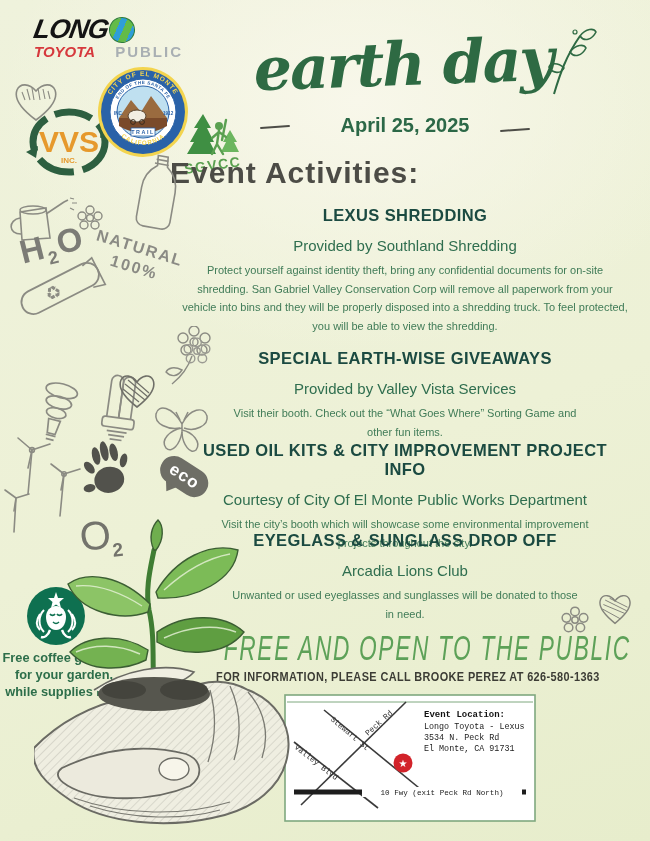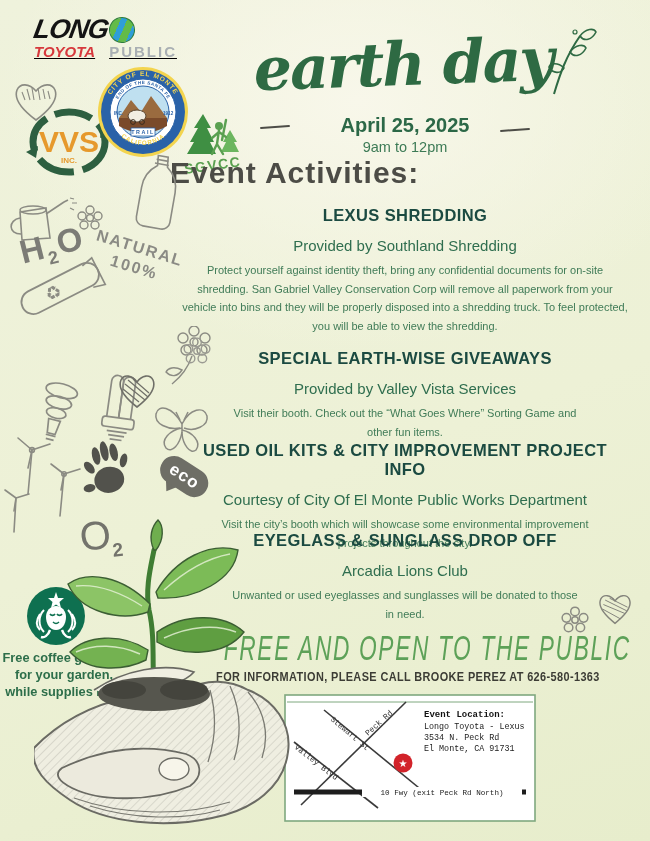--- a/index.html
+++ b/index.html
@@ -11,21 +11,21 @@
     font-family:"Liberation Sans", sans-serif;
   }
   .abs{position:absolute;}
   
   .longo{left:34px; top:14px; width:150px;}
   .longo-row{display:flex; align-items:center;}
   .longo-main{font-style:italic; font-weight:900; font-size:27px; letter-spacing:-1px; color:#141414; transform:skewX(-10deg); display:inline-block;}
   .longo-o{width:24px;height:24px;border-radius:50%;margin-left:1px;
     background:linear-gradient(125deg,#63bb49 0 34%,#2f9ed8 34% 52%,#63bb49 52% 74%,#2f9ed8 74%);
     border:1px solid #2c7b39; display:inline-block; transform:rotate(-12deg);}
-  .longo-sub{display:flex; gap:14px; align-items:flex-end; margin-top:-2px;text-decoration:underline;}
+  .longo-sub{display:flex; gap:20px; align-items:flex-end; margin-top:-2px;}
   .toyota{color:#d6393d; font-weight:900; font-style:italic; font-size:15px; letter-spacing:0;}
   .lexus{color:#a9afb3; font-weight:700; font-size:15px; letter-spacing:2px;}
   
   .title{left:238px; top:34px; width:330px; text-align:center;
     font-family:"DejaVu Serif", serif; font-style:italic; font-weight:700;
     font-size:60px; color:#2e6a43; transform:rotate(-2deg); letter-spacing:-2px; line-height:1;}
   .date{left:190px; top:114px; width:430px; text-align:center; font-weight:700; font-size:20px; color:#2c6847;}
   .time{left:190px; top:139px; width:430px; text-align:center; font-size:14.5px; color:#3c7a55;}
   .dash{height:2px; background:#4d4d47; border-radius:2px;}
   .activities{left:170px; top:156px; width:430px; text-align:left;
@@ -126,21 +126,20 @@
     <path d="M40,10 C46,2 54,2 56,6 C52,14 44,16 40,10 Z" fill="none" stroke="#2e6a43" stroke-width="1.6"></path>
     <path d="M30,26 C36,18 44,18 46,22 C42,30 34,32 30,26 Z" fill="none" stroke="#2e6a43" stroke-width="1.6"></path>
     <path d="M24,42 C18,36 10,37 9,41 C13,48 21,48 24,42 Z" fill="none" stroke="#2e6a43" stroke-width="1.6"></path>
     <circle cx="35" cy="6" r="2" fill="none" stroke="#2e6a43" stroke-width="1.2"></circle>
   </svg>
 
   <div class="abs dash" style="left:260px;top:126px;width:30px;transform:rotate(-4deg)"></div>
   <div class="abs dash" style="left:500px;top:129px;width:30px;transform:rotate(-4deg)"></div>
 
   <div class="abs date">April 25, 2025</div>
-  <div class="abs time">9am to 12pm</div>
   <div class="abs activities">Event Activities:</div>
 
   <div class="abs section" style="top:206px">
     <div class="sec-title">LEXUS SHREDDING</div>
     <div class="sec-sub">Provided by Southland Shredding</div>
     <div class="sec-body">Protect yourself against identity theft, bring any confidential documents for on-site shredding. San Gabriel Valley Conservation Corp will remove all paperwork from your vehicle into bins and they will be properly disposed into a shredding truck. To feel protected, you will be able to view the shredding.</div>
   </div>
 
   <div class="abs section" style="top:349px">
     <div class="sec-title">SPECIAL EARTH-WISE GIVEAWAYS</div>

